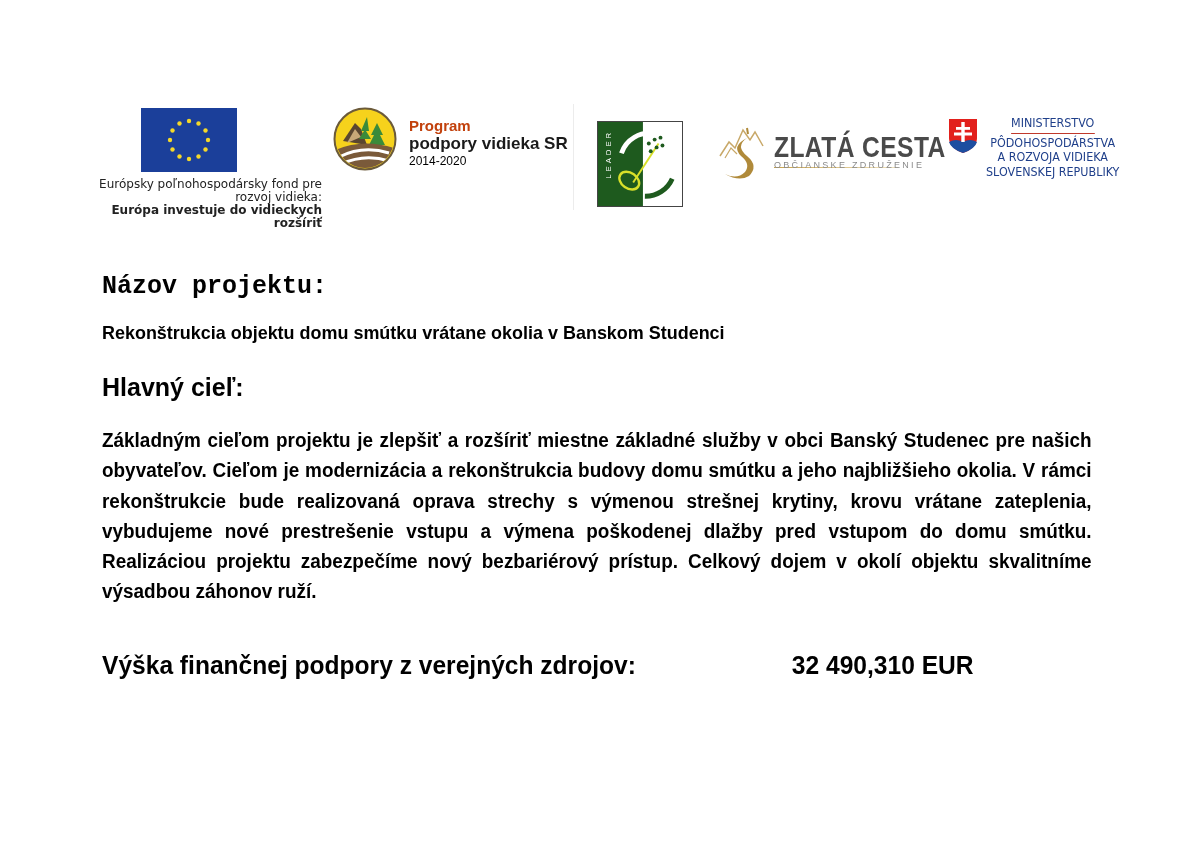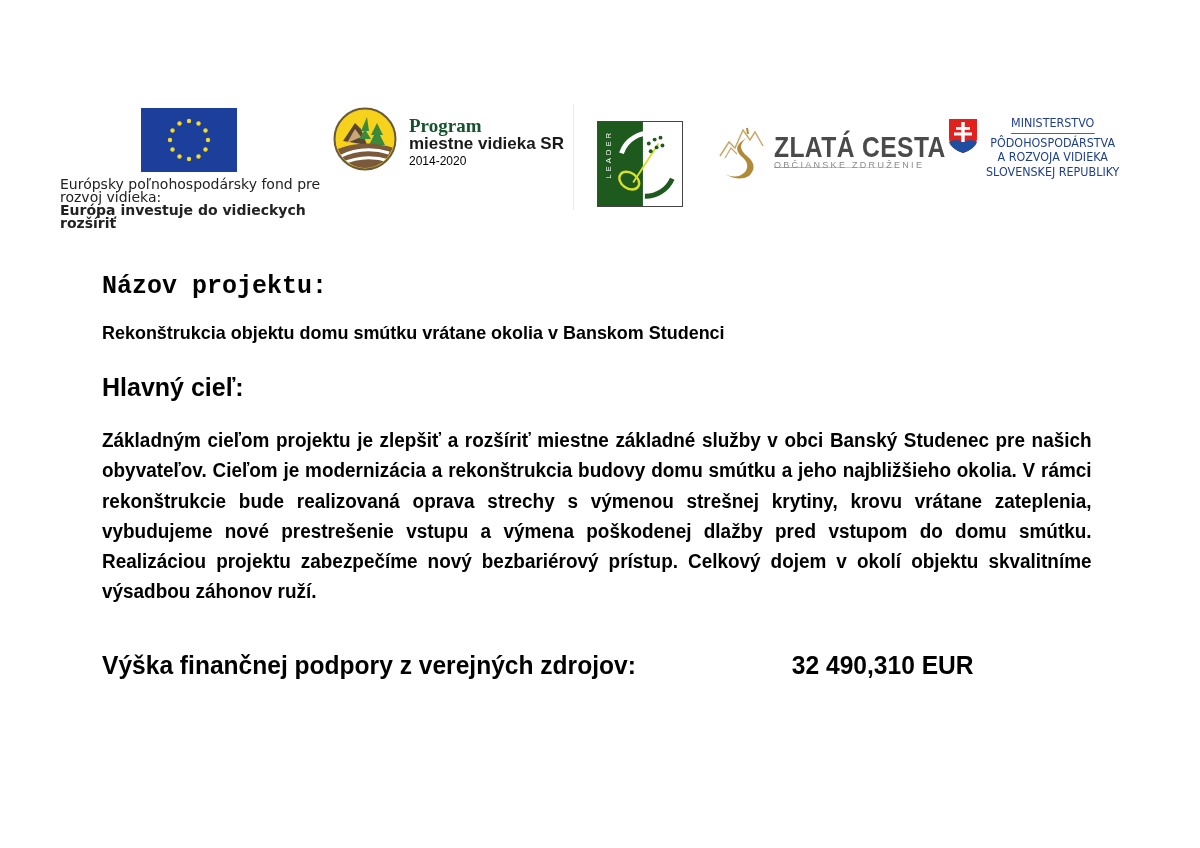--- a/index.html
+++ b/index.html
@@ -2,27 +2,27 @@
 <html><head>
 <meta charset="utf-8">
 <style>
   html, body { margin: 0; padding: 0; background: #ffffff; }
   body { width: 1200px; height: 848px; position: relative; overflow: hidden; font-family: "Liberation Sans", sans-serif; color: #000; }
   .abs { position: absolute; }
 
   
   .eu-flag { left: 141px; top: 108px; width: 96px; height: 64px; background: #1b3f9a; }
   .eu-flag svg { width: 100%; height: 100%; display: block; }
-  .eu-caption { left: 60px; top: 178px; width: 262px; text-align: left; font-family: "DejaVu Sans", sans-serif; font-size: 14px; line-height: 13px; color: #222; }
+  .eu-caption { left: 60px; top: 178px; width: 262px; text-align: right; font-family: "DejaVu Sans", sans-serif; font-size: 12px; line-height: 13px; color: #222; }
   .eu-caption .l2 { font-weight: bold; }
 
   
   .prv-emblem { left: 333px; top: 107px; width: 64px; height: 64px; }
   .prv-text { left: 409px; top: 117px; font-family: "Liberation Sans", sans-serif; }
-  .prv-text .t1 { font-size: 19px; font-weight: bold; color: #14532d; line-height: 18px; font-family: Liberation Serif, serif; }
+  .prv-text .t1 { font-size: 15px; font-weight: bold; color: #c2410c; line-height: 18px; }
   .prv-text .t2 { font-size: 17px; font-weight: bold; color: #1a1a1a; line-height: 18px; }
   .prv-text .t3 { font-size: 12px; color: #000000; line-height: 17px; }
   .sep { left: 573px; top: 104px; width: 1px; height: 106px; background: #ececec; }
 
   
   .leader { left: 597px; top: 121px; width: 86px; height: 86px; border: 1px solid #444; box-sizing: border-box; overflow: hidden; }
   .leader svg { width: 100%; height: 100%; display: block; }
 
   
   .zc-emblem { left: 717px; top: 122px; width: 50px; height: 62px; }
@@ -87,21 +87,21 @@
       <polygon points="34,10 28,24 31,24 26,32 38,32 33,24 36,24" fill="#3a8a3a"></polygon>
       <polygon points="44,16 38,28 41,28 36,38 52,38 47,28 50,28" fill="#3a8a3a"></polygon>
       <path d="M0,44 Q30,30 64,42 L64,64 L0,64 Z" fill="#7a5a3a"></path>
       <path d="M6,50 Q30,38 56,46" stroke="#ffffff" stroke-width="3" fill="none"></path>
       <path d="M8,57 Q32,46 56,54" stroke="#ffffff" stroke-width="3" fill="none"></path>
     </g>
   </svg>
 </div>
 <div class="abs prv-text">
   <div class="t1">Program</div>
-  <div class="t2">miestne vidieka SR</div>
+  <div class="t2">podpory vidieka SR</div>
   <div class="t3">2014-2020</div>
 </div>
 <div class="abs sep"></div>
 
 <div class="abs leader">
   <svg viewBox="0 0 86 86" xmlns="http://www.w3.org/2000/svg">
     <rect x="0" y="0" width="86" height="86" fill="#ffffff"></rect>
     <rect x="0" y="0" width="46" height="86" fill="#1e5a1e"></rect>
     <text x="13" y="58" fill="#ffffff" font-family="Liberation Sans, sans-serif" font-size="8" letter-spacing="3" transform="rotate(-90 13 58)">LEADER</text>
     <path d="M24,32 A30,30 0 0,1 58,12" stroke="#ffffff" stroke-width="5" fill="none"></path>

